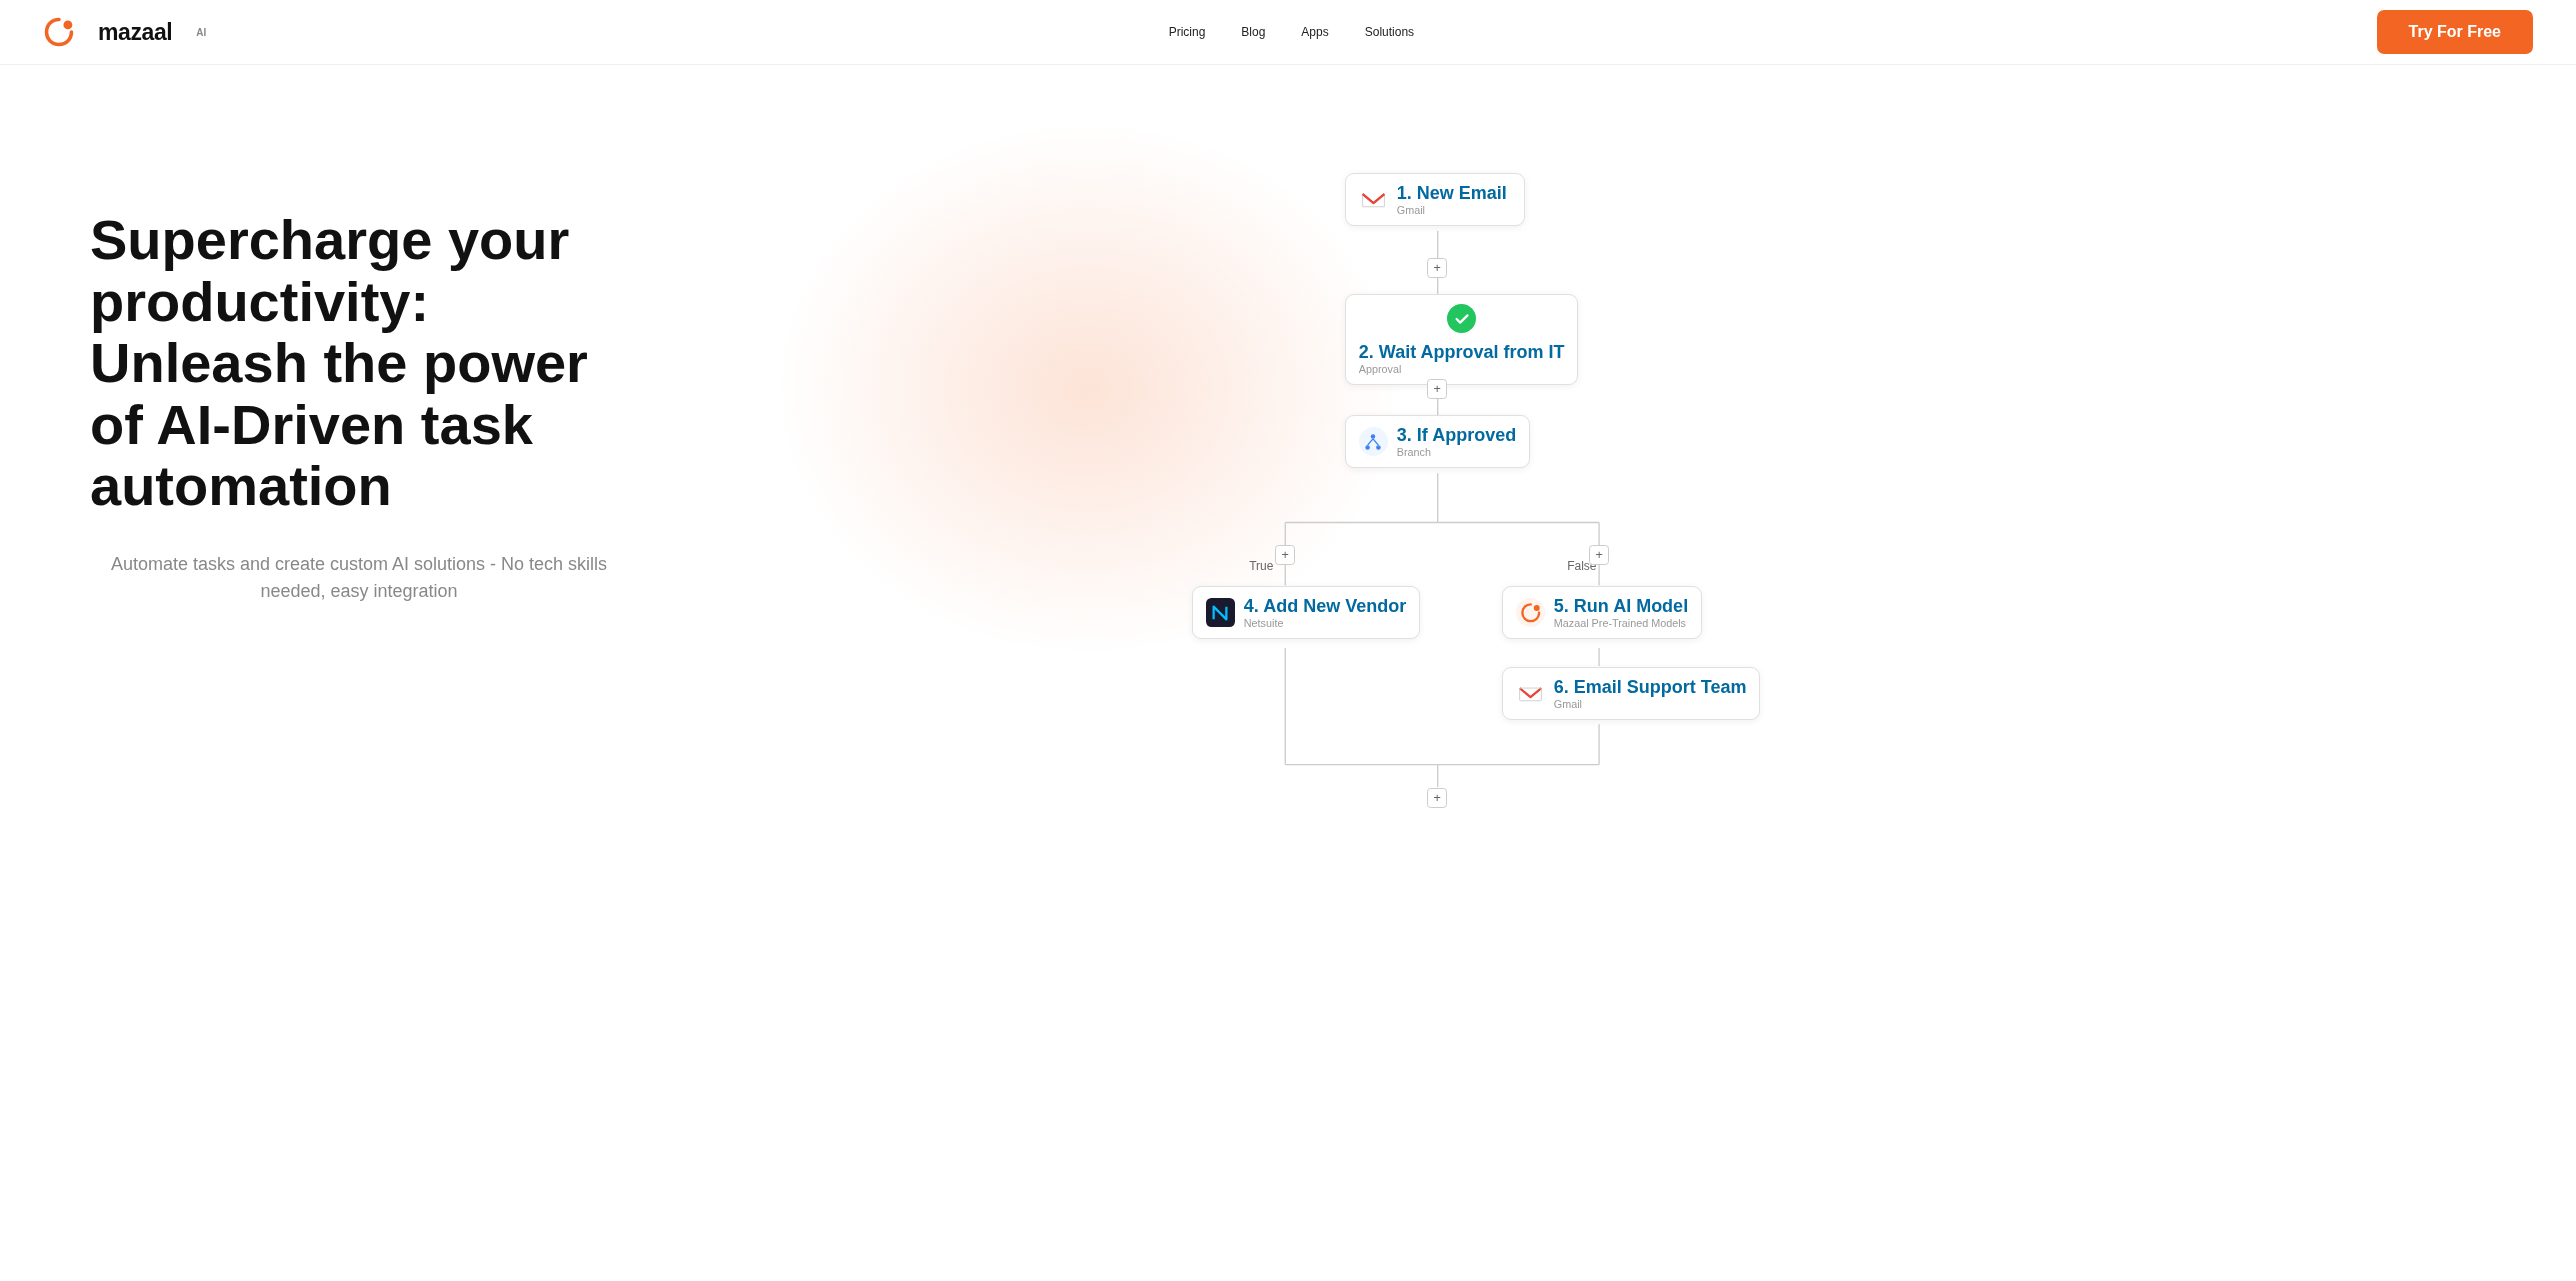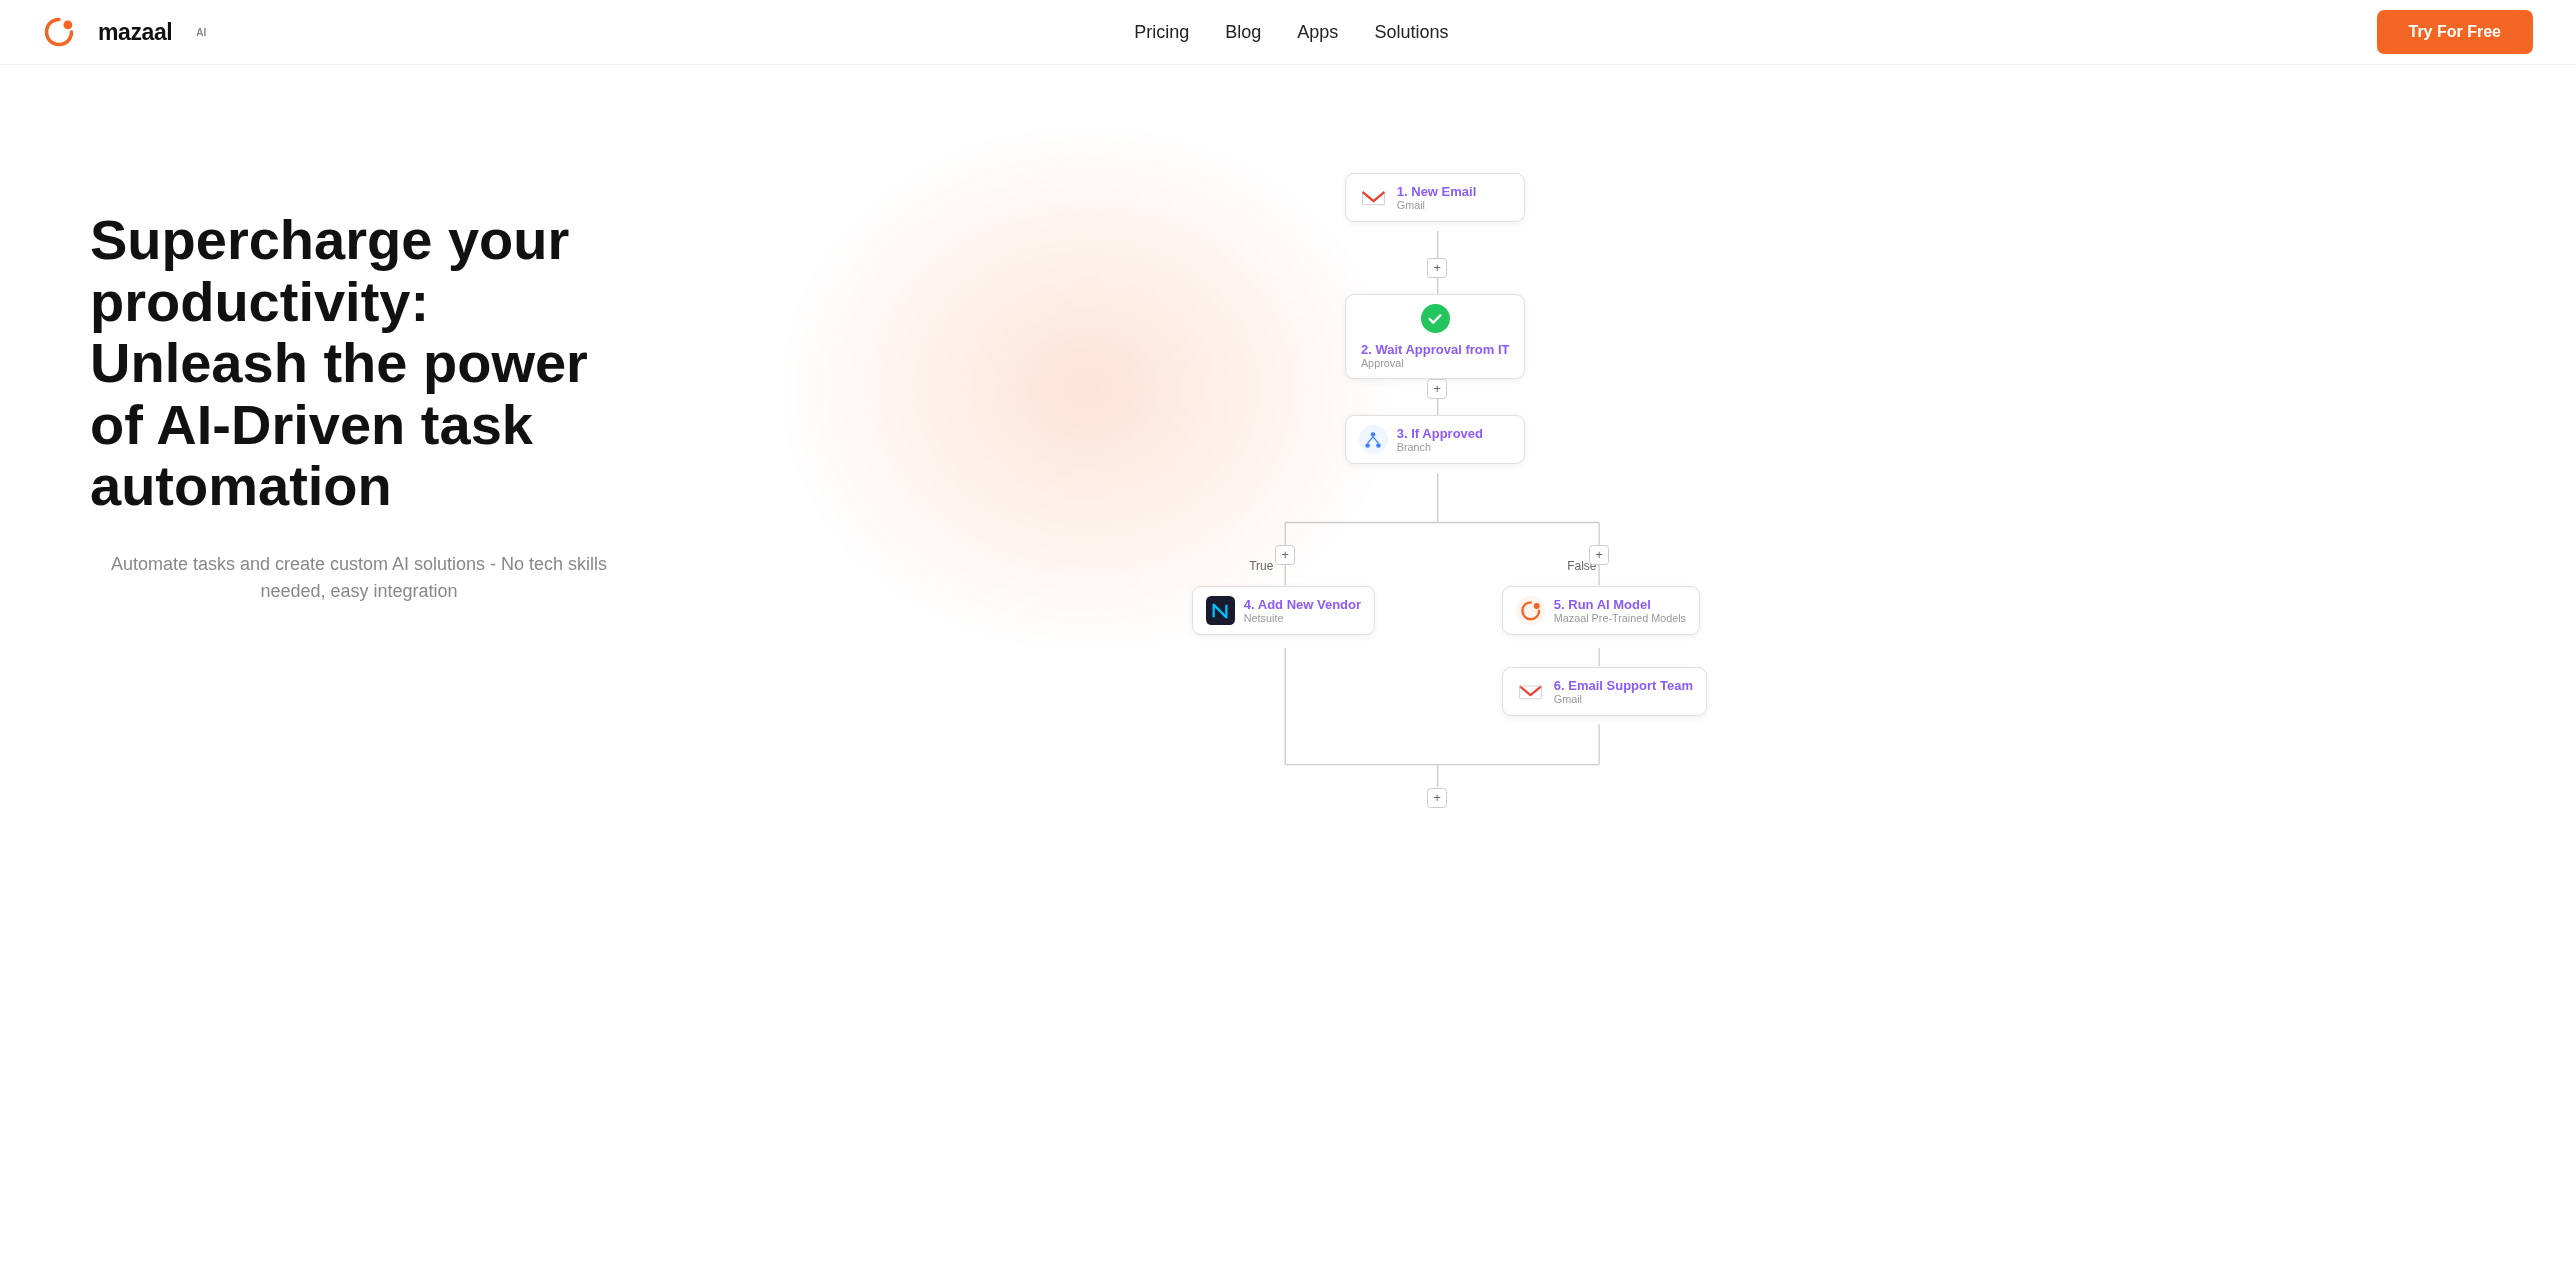--- a/index.html
+++ b/index.html
@@ -10,21 +10,21 @@
       display: flex; align-items: center; justify-content: space-between;
       padding: 0 43px; height: 65px; border-bottom: 0.9px solid #f0f0f0;
       position: relative; z-index: 10;
     }
     .nav-logo { display: flex; align-items: center; gap: 23px; }
     .nav-logo-icon { width: 32px; height: 32px; }
     .nav-logo-text { font-size: 23px; font-weight: 700; color: #111; letter-spacing: -0.4px; }
     .nav-logo-ai { font-size: 10px; font-weight: 700; color: #888; vertical-align: super; margin-left: 0.9px; }
     .nav-links { display: flex; gap: 36px; align-items: center; }
     .nav-links a {
-      text-decoration: none; color: #222; font-size: 18px; font-weight: 500;
+      text-decoration: none; color: #222; font-size: 12px; font-weight: 500;
       cursor: pointer;
     }
     .nav-cta {
       background: #f26522; color: #fff; border: none; border-radius: 7.2px;
       padding: 12.6px 32px; font-size: 16px; font-weight: 600; cursor: pointer;
     }
 
     
     .hero {
       position: relative; min-height: calc(100vh - 65px);
@@ -78,21 +78,21 @@
       display: flex; align-items: center; gap: 9px;
       min-width: 180px;
       box-shadow: 0 1.8px 7.2px rgba(0,0,0,0.06);
     }
     .wf-node-icon {
       width: 29px; height: 29px; border-radius: 50%;
       display: flex; align-items: center; justify-content: center;
       font-size: 16px; flex-shrink: 0;
     }
     .wf-node-text {}
-    .wf-node-title { font-size: 13px; font-weight: 600; color: #8b5cf6; }
+    .wf-node-title { font-size: 18px; font-weight: 600; color: #0369a1; }
     .wf-node-sub { font-size: 10.8px; color: #999; }
 
     
     .wf-plus {
       position: absolute;
       width: 20px; height: 20px;
       background: #fff; border: 1.3px solid #ccc;
       border-radius: 3.6px;
       display: flex; align-items: center; justify-content: center;
       font-size: 12.6px; color: #666; cursor: pointer;

